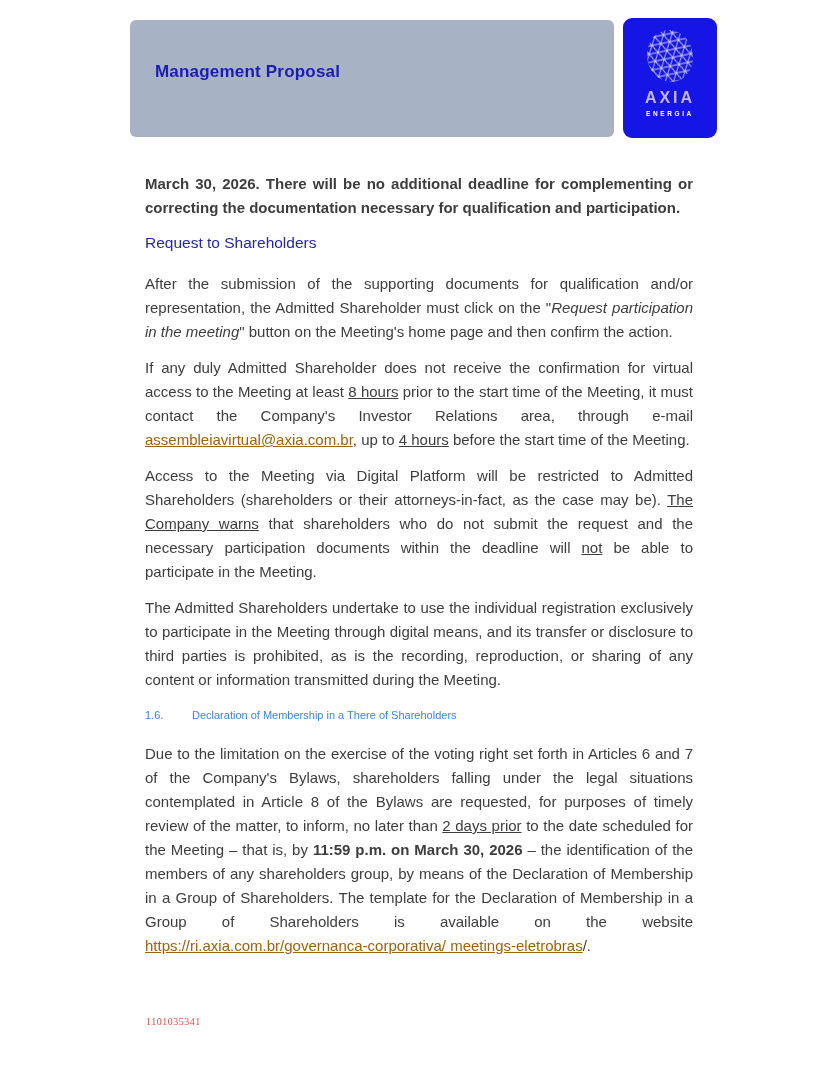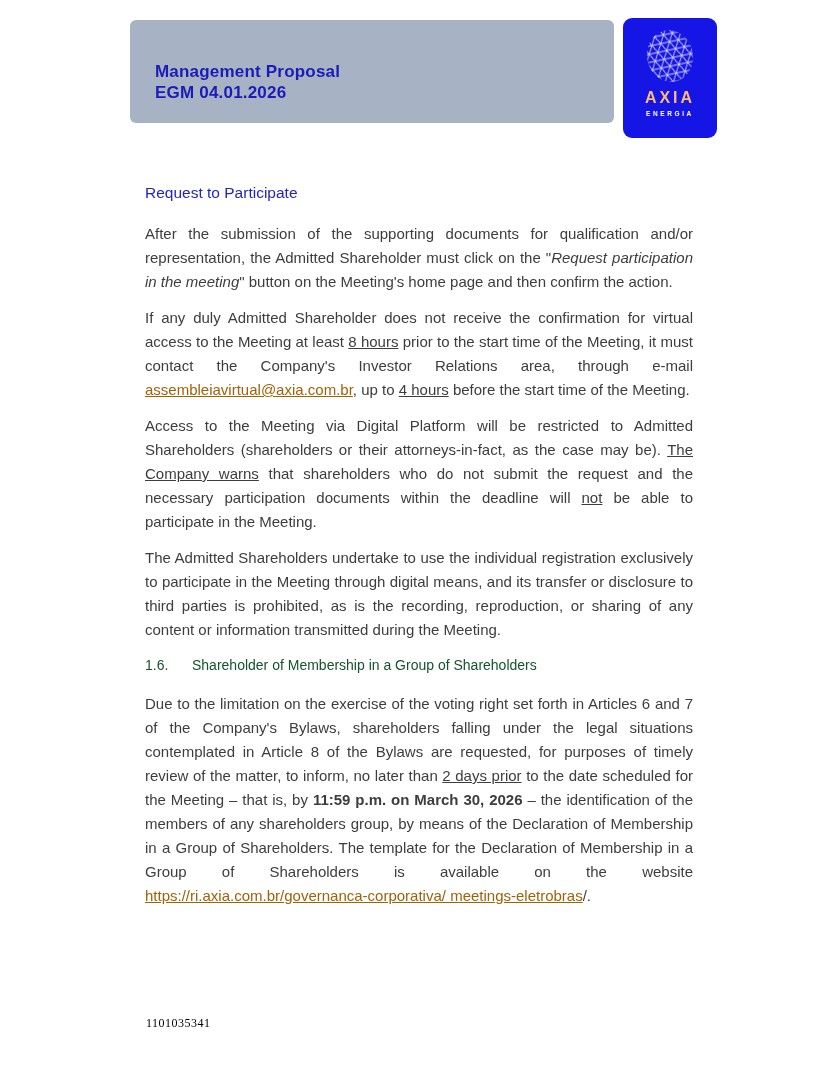--- a/index.html
+++ b/index.html
@@ -6,41 +6,41 @@
   .page{
     position:relative;
     width:838px;height:1084px;
     background:#ffffff;
     font-family:"Liberation Sans", sans-serif;
     overflow:hidden;
   }
   
   .banner{
     position:absolute;left:130px;top:20px;
-    width:484px;height:103px;
+    width:484px;height:117px;
     background:#a8b2c5;
     border-radius:6px;
   }
   .banner-title{
     position:absolute;left:25px;top:41px;
     color:#1b1bb8;
     font-size:17px;font-weight:bold;
     line-height:21px;
     letter-spacing:0.2px;
   }
   .logo-box{
     position:absolute;left:623px;top:18px;
     width:94px;height:120px;
     background:#1515e6;
     border-radius:9px;
     display:flex;flex-direction:column;align-items:center;
   }
   .logo-sphere{margin-top:8px;}
   .logo-brand{
-    color:#fdba74;font-size:16px;font-weight:bold;
+    color:#c4b5fd;font-size:16px;font-weight:bold;
     letter-spacing:3px;margin-top:1px;
   }
   .logo-sub{
     color:#ffffff;font-size:6.5px;font-weight:bold;
     letter-spacing:2.6px;margin-top:3px;
   }
   
   .content{
     position:absolute;left:145px;top:172px;width:548px;
     color:#3d3d3d;font-size:15px;
@@ -52,42 +52,41 @@
   }
   .seg-bold{font-weight:bold;}
   .seg-bold-underline{font-weight:normal;text-decoration:underline;}
   .seg-italic{font-style:italic;}
   a.seg-link{color:#a16207;text-decoration:underline;cursor:pointer;}
   .h-sub{
     color:#2424bc;font-size:15.5px;line-height:22px;
     margin:10px 0 18px 0;
   }
   .h-num{
-    color:#14532d;font-size:14px;line-height:22px;
+    color:#3b82f6;font-size:11px;line-height:22px;
     margin:10px 0 16px 0;
     display:flex;
   }
   .h-num .num{display:inline-block;width:47px;flex:0 0 47px;}
   
   .footer-id{
     position:absolute;left:146px;top:1016px;
     font-family:"Liberation Serif", serif;
-    font-size:12px;color:#000000;
+    font-size:10px;color:#ef4444;
     letter-spacing:0.5px;
   }
 </style>
 </head>
 <body>
 
 <div class="page">
 
   <div class="banner">
     <div class="banner-title">
       <div>Management Proposal</div>
-      <div>EGM 04.01.2026</div>
     </div>
   </div>
 
   <div class="logo-box">
     <svg class="logo-sphere" width="58" height="62" viewBox="0 0 58 62" aria-hidden="true">
       <defs>
         <clipPath id="sphClip">
             <ellipse cx="29" cy="30" rx="23" ry="26"></ellipse>
           </clipPath>
         <pattern id="triMesh" width="9" height="16" patternUnits="userSpaceOnUse">
@@ -96,27 +95,28 @@
       </defs>
       <g clip-path="url(#sphClip)" transform="rotate(-12 29 30)">
         <rect x="-6" y="-6" width="70" height="74" fill="url(#triMesh)"></rect>
       </g>
     </svg>
     <div class="logo-brand">AXIA</div>
     <div class="logo-sub">ENERGIA</div>
   </div>
 
   <main class="content">
-      <div class="h-sub">Request to Participate</div>
+      <p class="para"><span class="seg-bold">March 30, 2026. There will be no additional deadline for complementing or correcting the documentation necessary for qualification and participation.</span></p>
+      <div class="h-sub">Request to Shareholders</div>
       <p class="para"><span>After the submission of the supporting documents for qualification and/or representation, the Admitted Shareholder must click on the "</span><span class="seg-italic">Request participation in the meeting</span><span>" button on the Meeting's home page and then confirm the action.</span></p>
       <p class="para"><span>If any duly Admitted Shareholder does not receive the confirmation for virtual access to the Meeting at least </span><span class="seg-bold-underline">8 hours</span><span> prior to the start time of the Meeting, it must contact the Company's Investor Relations area, through e-mail </span><a href="#" class="seg-link">assembleiavirtual@axia.com.br</a><span>, up to </span><span class="seg-bold-underline">4 hours</span><span> before the start time of the Meeting.</span></p>
       <p class="para"><span>Access to the Meeting via Digital Platform will be restricted to Admitted Shareholders (shareholders or their attorneys-in-fact, as the case may be). </span><span class="seg-bold-underline">The Company warns</span><span> that shareholders who do not submit the request and the necessary participation documents within the deadline will </span><span class="seg-bold-underline">not</span><span> be able to participate in the Meeting.</span></p>
       <p class="para"><span>The Admitted Shareholders undertake to use the individual registration exclusively to participate in the Meeting through digital means, and its transfer or disclosure to third parties is prohibited, as is the recording, reproduction, or sharing of any content or information transmitted during the Meeting.</span></p>
       <div class="h-num">
         <span class="num">1.6.</span>
-        <span>Shareholder of Membership in a Group of Shareholders</span>
+        <span>Declaration of Membership in a There of Shareholders</span>
       </div>
       <p class="para"><span>Due to the limitation on the exercise of the voting right set forth in Articles 6 and 7 of the Company's Bylaws, shareholders falling under the legal situations contemplated in Article 8 of the Bylaws are requested, for purposes of timely review of the matter, to inform, no later than </span><span class="seg-bold-underline">2 days prior</span><span> to the date scheduled for the Meeting – that is, by </span><span class="seg-bold">11:59 p.m. on March 30, 2026</span><span> – the identification of the members of any shareholders group, by means of the Declaration of Membership in a Group of Shareholders. The template for the Declaration of Membership in a Group of Shareholders is available on the website </span><a href="#" class="seg-link">https://ri.axia.com.br/governanca-corporativa/ meetings-eletrobras</a><span>/.</span></p>
     </main>
 
   <div class="footer-id">1101035341</div>
 
 </div>
 
 </body></html>

